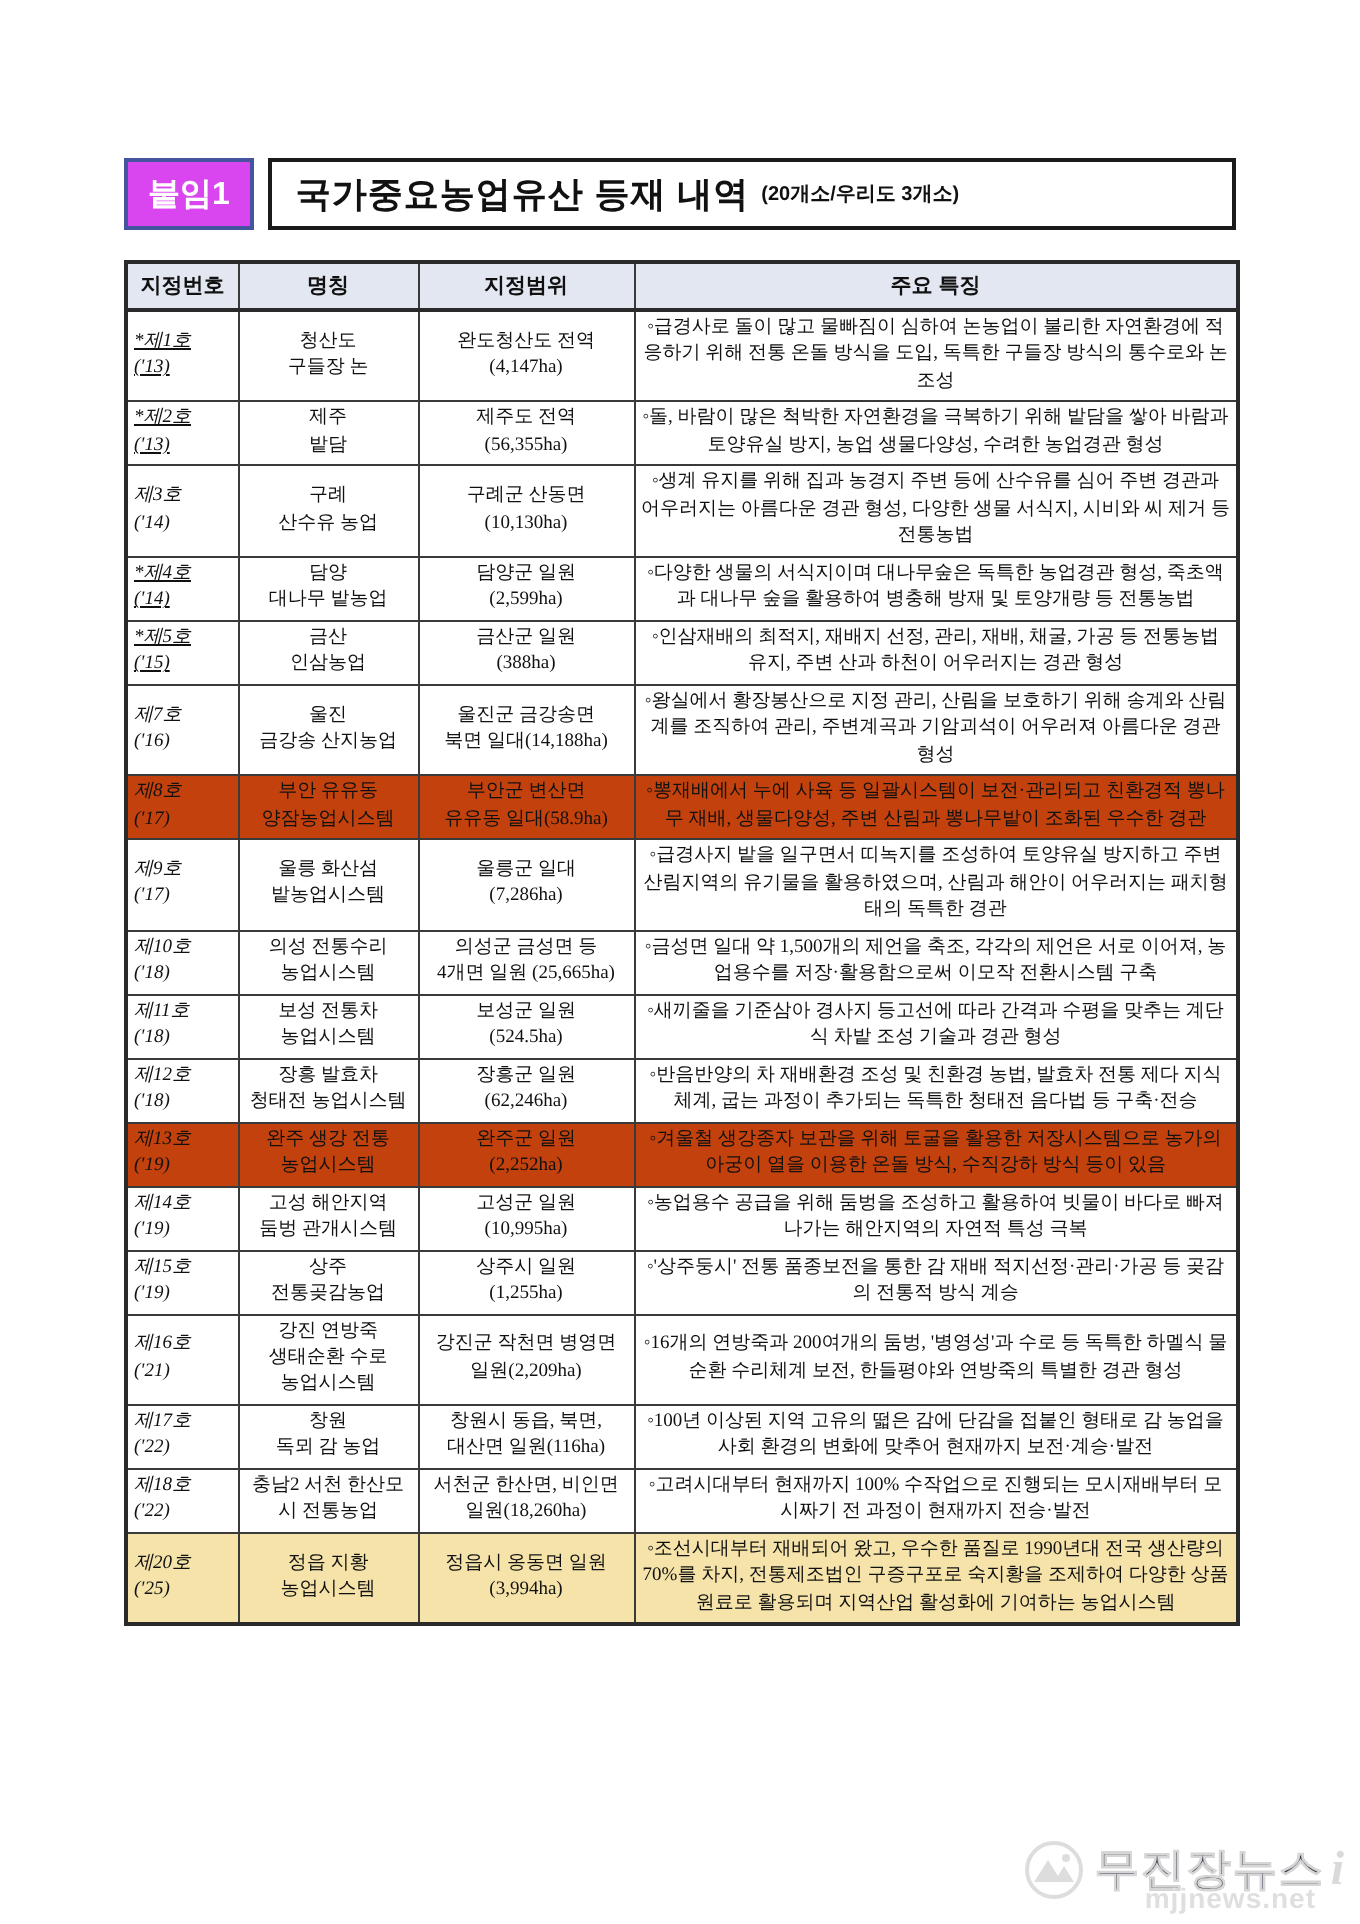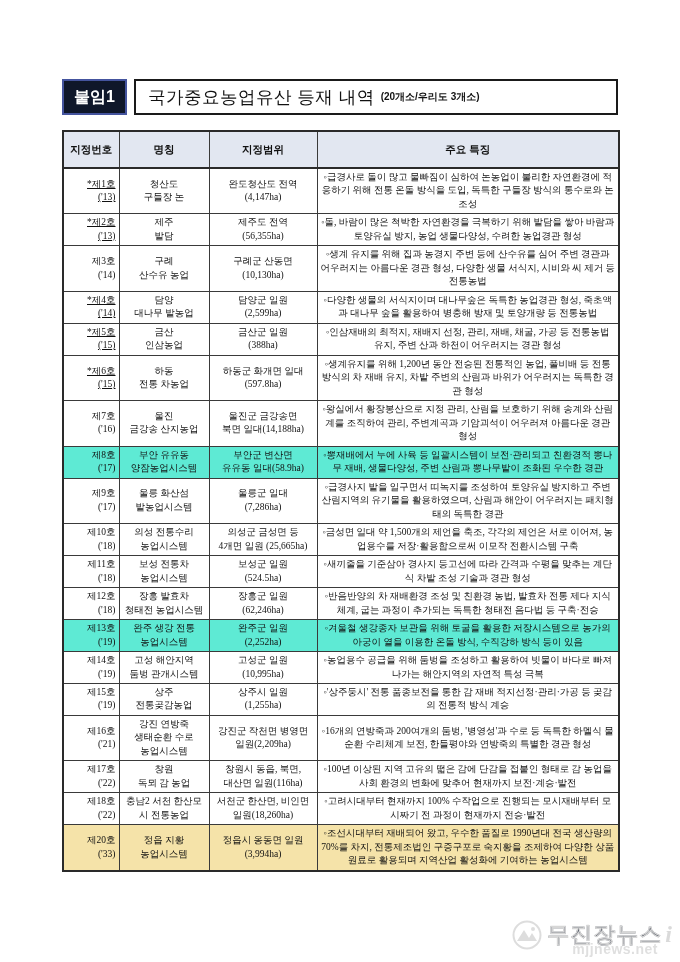--- a/index.html
+++ b/index.html
@@ -9,57 +9,57 @@
     font-family:"Liberation Serif","DejaVu Serif",serif; color:#111; overflow:hidden;
   }
   .page { position:absolute; inset:0; }
 
   
   .doc-header {
     position:absolute; left:62px; top:79px; width:556px;
     display:flex; align-items:stretch; gap:7px;
   }
   .tag-box {
-    background:#0f172a; border:2px solid #44549e; color:#ffffff;
+    background:#d946ef; border:2px solid #44549e; color:#ffffff;
     font-family:"Liberation Sans","DejaVu Sans",sans-serif;
     font-weight:bold; font-size:16px; padding:6px 10px 5px;
     display:flex; align-items:center; flex:0 0 auto;
   }
   .title-box {
     border:2px solid #1a1a1a; background:#ffffff; flex:1 1 auto;
     display:flex; align-items:center; padding:4px 12px;
     font-family:"Liberation Sans","DejaVu Sans",sans-serif;
   }
-  .title-main { font-weight:normal; font-size:17.5px; letter-spacing:0.5px; }
+  .title-main { font-weight:bold; font-size:17.5px; letter-spacing:0.5px; }
   .title-note { font-weight:bold; font-size:10px; margin-left:6px; white-space:nowrap; }
 
   
   table.heritage {
     position:absolute; left:62px; top:130px; width:556px;
     border-collapse:collapse; border:2px solid #2a2a2a;
     font-size:9.5px; line-height:1.42; table-layout:fixed;
   }
   table.heritage th, table.heritage td {
     border:1px solid #3a3a3a; padding:2px 3px; vertical-align:middle;
   }
   table.heritage thead th {
-    background:#e2e7f1; font-weight:bold; font-size:10.5px; height:37px;
+    background:#e2e7f1; font-weight:bold; font-size:10.5px; height:24px;
     border-bottom:2px solid #2a2a2a; text-align:center;
     font-family:"Liberation Sans","DejaVu Sans",sans-serif;
   }
   col.c-no   { width:56px; }
   col.c-name { width:90px; }
   col.c-range{ width:108px; }
   col.c-feat { width:302px; }
-  td.cell-no    { text-align:right; white-space:pre-line; }
+  td.cell-no    { text-align:left; white-space:pre-line;font-style:italic; }
   td.cell-name  { text-align:center; white-space:pre-line; }
   td.cell-range { text-align:center; white-space:pre-line; }
   td.cell-feat  { text-align:center; }
   .starred { text-decoration:underline; }
-  tr.hl-cream td { background:#5eead4; }
+  tr.hl-cream td { background:#c2410c; }
   tr.hl-gold  td { background:#f5e3a9; }
 
   
   .watermark {
     position:absolute; right:8px; bottom:12px;
     display:flex; align-items:center; gap:5px; opacity:0.85;
   }
   .wm-logo { flex:0 0 auto; display:block; }
   .wm-col { position:relative; display:flex; align-items:baseline; }
   .wm-name {
@@ -144,29 +144,20 @@
         <tr>
           <td class="cell-no"><span class="starred">*제5호
 ('15)</span></td>
           <td class="cell-name">금산
 인삼농업</td>
           <td class="cell-range">금산군 일원
 (388ha)</td>
           <td class="cell-feat">◦인삼재배의 최적지, 재배지 선정, 관리, 재배, 채굴, 가공 등 전통농법 유지, 주변 산과 하천이 어우러지는 경관 형성</td>
         </tr>
         <tr>
-          <td class="cell-no"><span class="starred">*제6호
-('15)</span></td>
-          <td class="cell-name">하동
-전통 차농업</td>
-          <td class="cell-range">하동군 화개면 일대
-(597.8ha)</td>
-          <td class="cell-feat">◦생계유지를 위해 1,200년 동안 전승된 전통적인 농업, 풀비배 등 전통방식의 차 재배 유지, 차밭 주변의 산림과 바위가 어우러지는 독특한 경관 형성</td>
-        </tr>
-        <tr>
           <td class="cell-no"><span>제7호
 ('16)</span></td>
           <td class="cell-name">울진
 금강송 산지농업</td>
           <td class="cell-range">울진군 금강송면
 북면 일대(14,188ha)</td>
           <td class="cell-feat">◦왕실에서 황장봉산으로 지정 관리, 산림을 보호하기 위해 송계와 산림계를 조직하여 관리, 주변계곡과 기암괴석이 어우러져 아름다운 경관 형성</td>
         </tr>
         <tr class="hl-cream">
           <td class="cell-no"><span>제8호
@@ -262,21 +253,21 @@
         <tr>
           <td class="cell-no"><span>제18호
 ('22)</span></td>
           <td class="cell-name">충남2 서천 한산모시 전통농업</td>
           <td class="cell-range">서천군 한산면, 비인면
 일원(18,260ha)</td>
           <td class="cell-feat">◦고려시대부터 현재까지 100% 수작업으로 진행되는 모시재배부터 모시짜기 전 과정이 현재까지 전승·발전</td>
         </tr>
         <tr class="hl-gold">
           <td class="cell-no"><span>제20호
-('33)</span></td>
+('25)</span></td>
           <td class="cell-name">정읍 지황
 농업시스템</td>
           <td class="cell-range">정읍시 옹동면 일원
 (3,994ha)</td>
           <td class="cell-feat">◦조선시대부터 재배되어 왔고, 우수한 품질로 1990년대 전국 생산량의 70%를 차지, 전통제조법인 구증구포로 숙지황을 조제하여 다양한 상품원료로 활용되며 지역산업 활성화에 기여하는 농업시스템</td>
         </tr>
       </tbody>
   </table>
 
   <div class="watermark">

